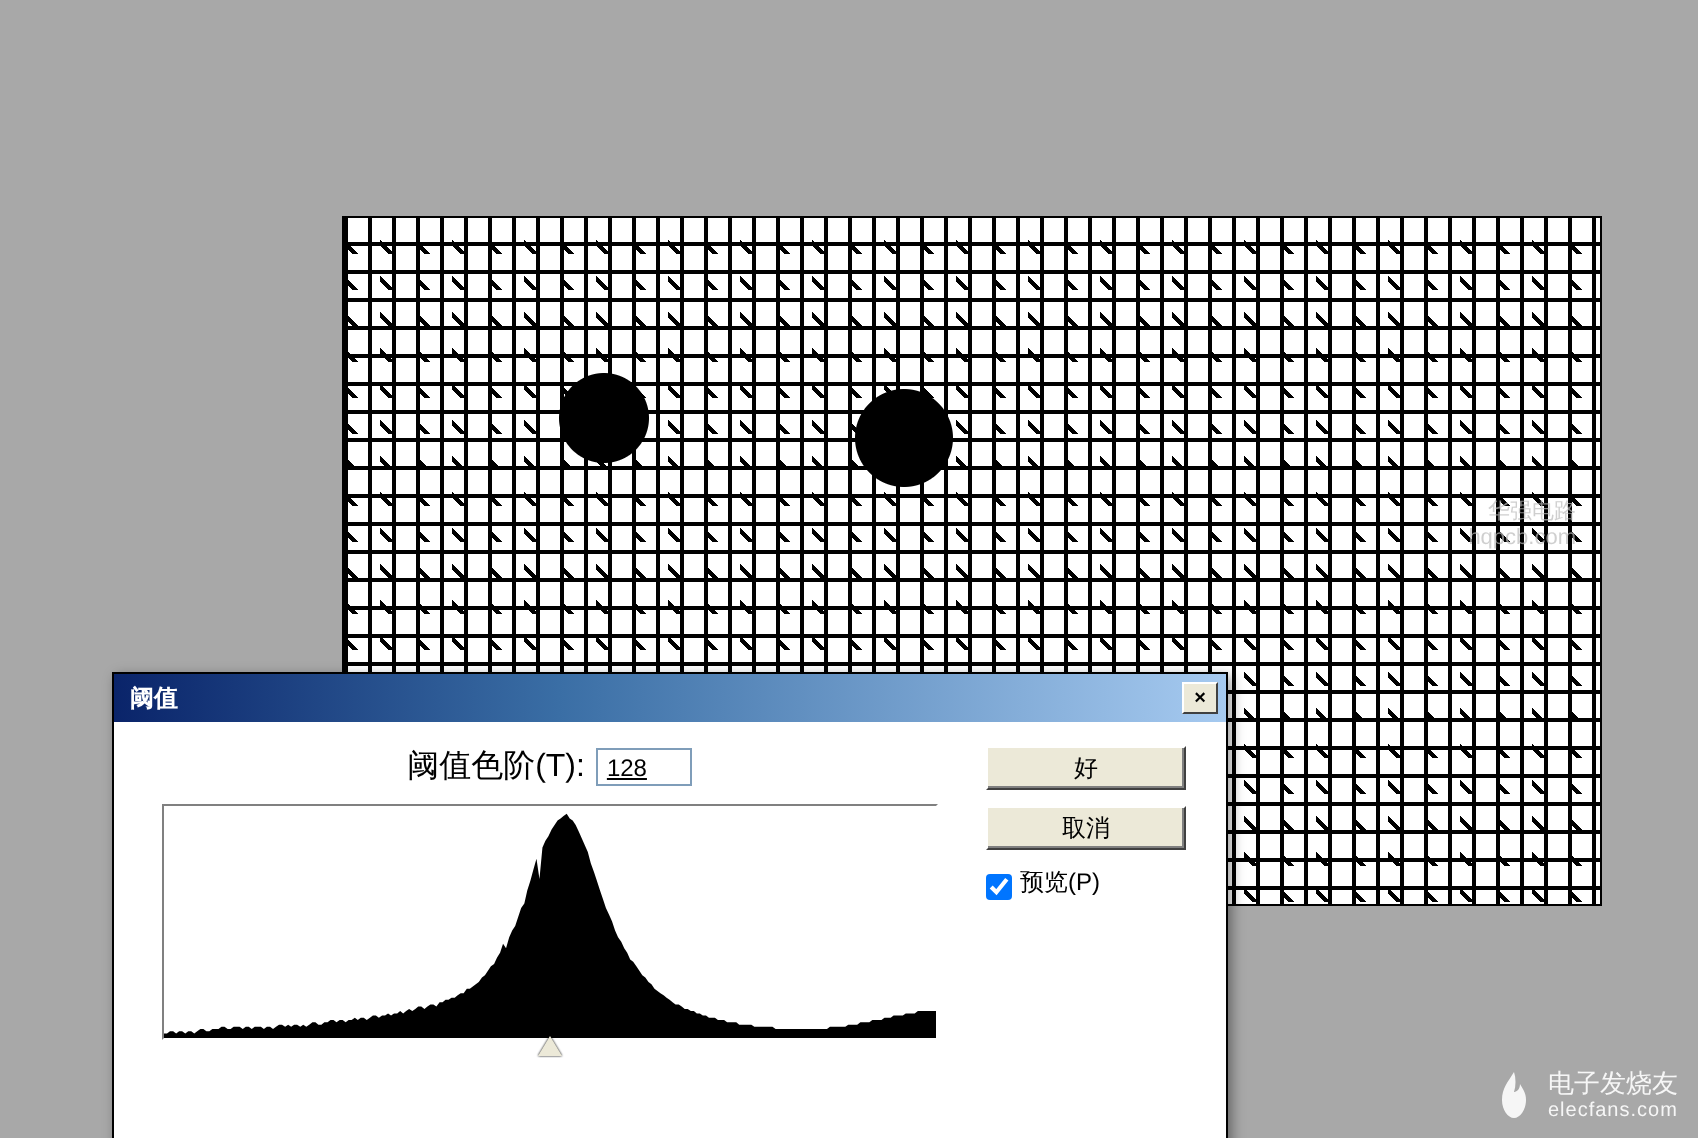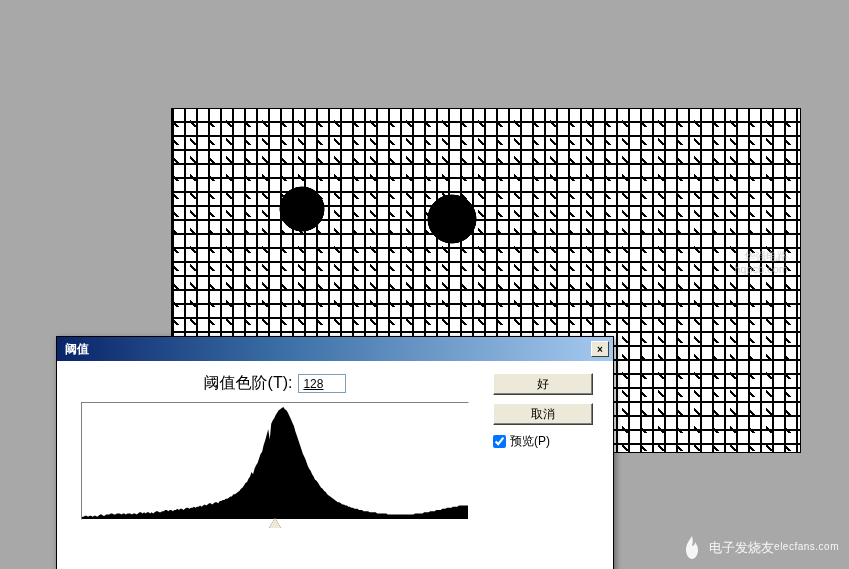--- a/index.html
+++ b/index.html
@@ -164,21 +164,21 @@
       border-top-color: #fff;
       border-left-color: #fff;
       box-shadow: inset -1px -1px 0 #808080, inset 1px 1px 0 #ece9d8;
       font-family: inherit;
       font-size: 12px;
       cursor: pointer;
       text-align: center;
     }
     .checkbox-row {
       display: flex;
-      align-items: center;
+      align-items: flex-end;
       gap: 4px;
       margin-top: 4px;
       font-size: 12px;
     }
     .checkbox-row input {
       width: 13px; height: 13px;
     }
     .watermark-dz {
       position: absolute;
       right: 10px;
@@ -186,21 +186,21 @@
       color: #fff;
       font-size: 13px;
       display: flex;
       align-items: center;
       gap: 6px;
       opacity: 0.9;
     }
     .flame-icon svg { display: block; }
     .watermark-dz .txt {
       display: flex;
-      flex-direction: row;
+      flex-direction: column;
       line-height: 1.1;
     }
     .watermark-dz .sub { font-size: 10px; letter-spacing: 0.5px; }
   </style>
 </head>
 <body>
 
 <div class="canvas-image">
   <div class="pcb-texture"></div>
   <div class="watermark-hq">

